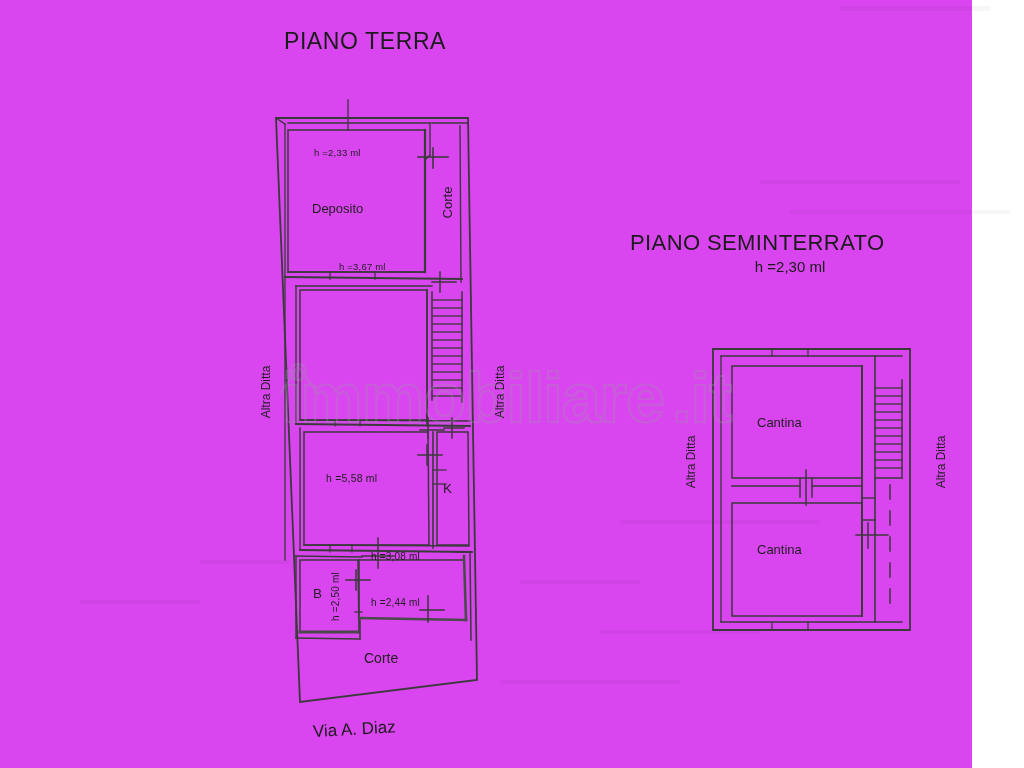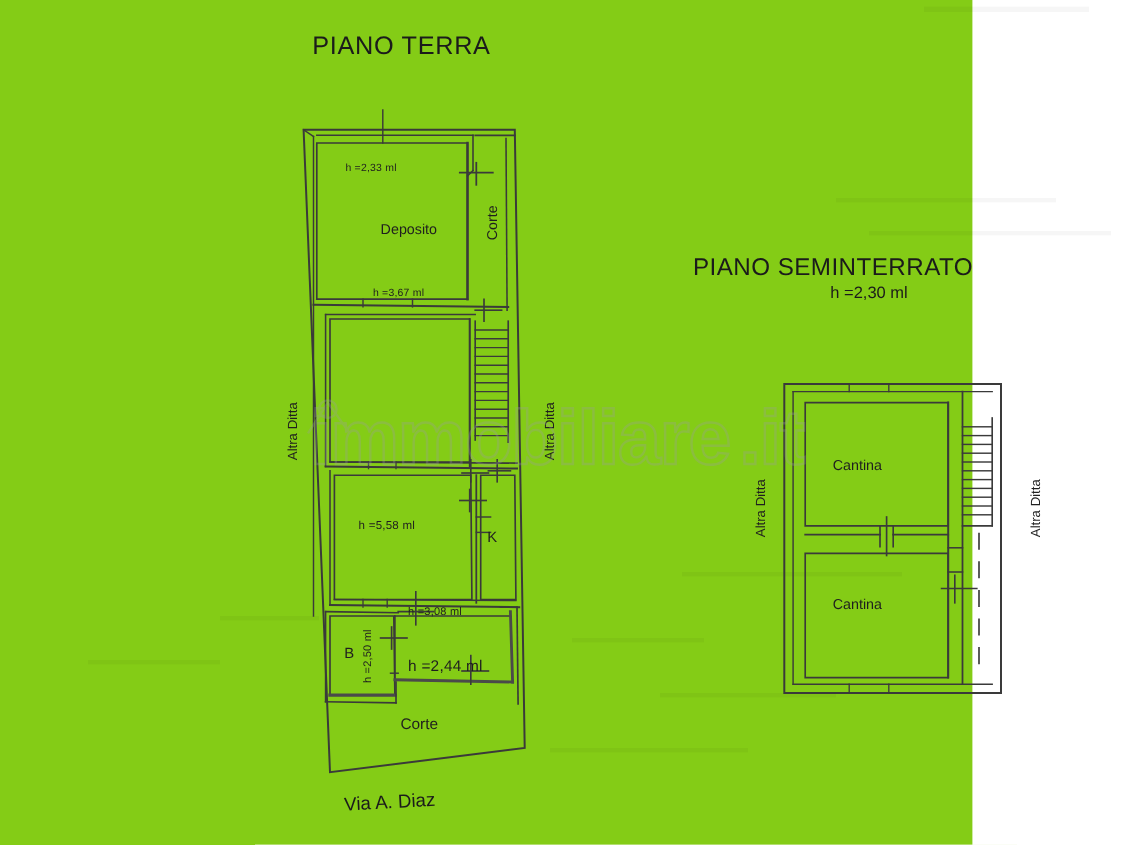--- a/index.html
+++ b/index.html
@@ -10,23 +10,23 @@
   body {
     width: 1024px;
     height: 768px;
     overflow: hidden;
     font-family: "Liberation Sans", sans-serif;
     position: relative;
   }
   #sheet {
     position: absolute;
     left: 0; top: 0;
-    width: 884px;
+    width: 972px;
     height: 768px;
-    background: #84cc16;
+    background: #d946ef;
   }
   
   .noise {
     position: absolute;
     background: #000;
     opacity: 0.035;
     pointer-events: none;
   }
   .plan-svg {
     position: absolute;
@@ -283,37 +283,37 @@
 
     </g>
   </svg>
 
   <div class="title-gf">PIANO TERRA</div>
 
   <div class="title-sem">PIANO SEMINTERRATO</div>
   <div class="title-sem-h">h =2,30 ml</div>
 
   <div class="lbl hlabel" style="left:314px;top:147px;">h =2,33 ml</div>
-  <div class="lbl room-name" style="left:346px;top:201px;">Deposito</div>
+  <div class="lbl room-name" style="left:312px;top:201px;">Deposito</div>
   <div class="lbl hlabel" style="left:314px;top:261px;padding-left:25px;">h =3,67 ml</div>
 
   <div class="lbl room-name rot90" style="left:426px;top:195px;width:42px;text-align:center;">Corte</div>
 
   <div class="lbl room-name rot90" style="left:230px;top:385px;width:72px;text-align:center;font-size:12px;">Altra Ditta</div>
   <div class="lbl room-name rot90" style="left:464px;top:385px;width:72px;text-align:center;font-size:12px;">Altra Ditta</div>
 
   <div class="lbl hlabel" style="left:326px;top:472px;font-size:10.5px;">h =5,58 ml</div>
 
   <div class="lbl room-name-lg" style="left:443px;top:481px;">K</div>
 
   <div class="lbl room-name-lg" style="left:313px;top:586px;">B</div>
   <div class="lbl hlabel rot90" style="left:304px;top:591px;width:62px;text-align:center;font-size:10px;">h =2,50 ml</div>
 
   <div class="lbl hlabel" style="left:371px;top:551px;font-size:10px;">h =3,08 ml</div>
-  <div class="lbl hlabel" style="left:371px;top:597px;font-size:14px;">h =2,44 ml</div>
+  <div class="lbl hlabel" style="left:371px;top:597px;font-size:10px;">h =2,44 ml</div>
 
   <div class="lbl room-name" style="left:364px;top:650px;font-size:14px;">Corte</div>
 
   <div class="street" style="left:313px;top:722px;">Via A. Diaz</div>
 
   <div class="lbl room-name" style="left:757px;top:415px;">Cantina</div>
   <div class="lbl room-name" style="left:757px;top:542px;">Cantina</div>
 
   <div class="lbl room-name rot90" style="left:655px;top:455px;width:72px;text-align:center;font-size:12px;">Altra Ditta</div>
   <div class="lbl room-name rot90" style="left:905px;top:455px;width:72px;text-align:center;font-size:12px;">Altra Ditta</div>

